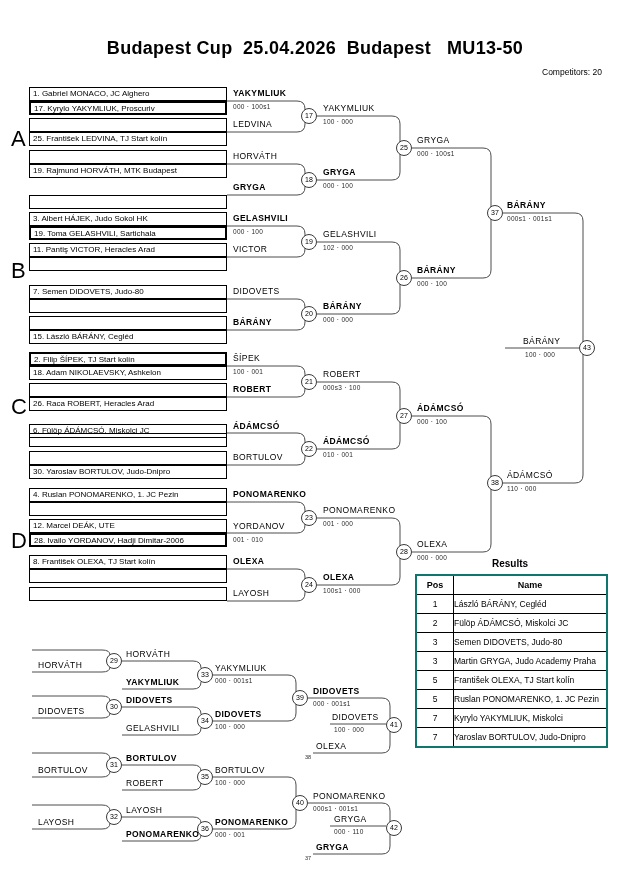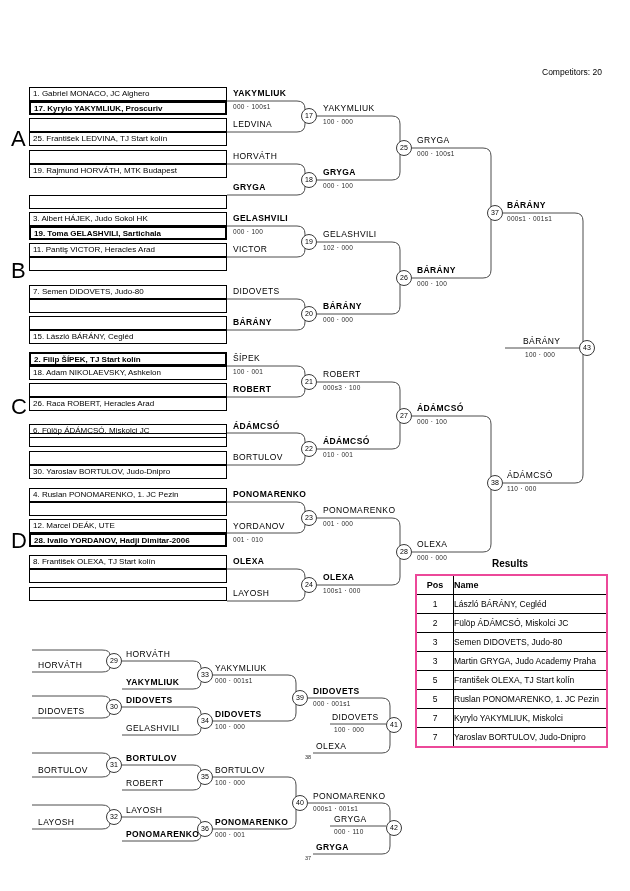--- a/index.html
+++ b/index.html
@@ -4,44 +4,45 @@
 <style>
   html,body{margin:0;padding:0;background:#fff}
   .page{position:relative;width:630px;height:891px;background:#fff;
         font-family:"Liberation Sans",sans-serif;color:#000;overflow:hidden}
   .title{position:absolute;left:0;top:38px;width:630px;text-align:center;
          font-size:18px;font-weight:bold;white-space:pre;letter-spacing:.3px}
   .competitors{position:absolute;top:67px;right:28px;font-size:8.5px}
   .sec{position:absolute;left:11px;font-size:22px;line-height:22px}
   .box{position:absolute;left:29px;width:198px;height:14px;box-sizing:border-box;
        border:1px solid #000;font-size:8px;line-height:12px;padding-left:3px;white-space:pre}
-  .box.w{font-weight:bold;border-width:2px}
+  .box.w{font-weight:normal;border-width:2px}
   .nm{position:absolute;font-size:8.5px;line-height:11px;white-space:pre;letter-spacing:.4px}
   .b{font-weight:bold}
   .sc{position:absolute;font-size:6.5px;line-height:8px;color:#2b2b2b;white-space:pre;letter-spacing:.3px}
   .mc{position:absolute;width:16px;height:16px;box-sizing:border-box;border:1px solid #3a3a3a;
       border-radius:50%;background:#fff;font-size:7px;line-height:14px;text-align:center}
   .ref{position:absolute;font-size:5.5px;line-height:6px;color:#2b2b2b}
   svg.lines{position:absolute;left:0;top:0}
   .results-title{position:absolute;left:415px;top:558px;width:190px;text-align:center;
                  font-size:10px;font-weight:bold}
   table.results{position:absolute;left:415px;top:574px;border-collapse:collapse;
-                border:2px solid #ec4899;background:#fff}
+                border:2px solid #0f766e;background:#fff}
   table.results th,table.results td{border:1px solid #000;font-size:8.5px;padding:0;height:18px}
   table.results th{font-size:9px}
   .posc{width:36px;text-align:center}
   .namec{width:152px;max-width:152px;overflow:hidden;white-space:nowrap}
   td.namec{padding-left:4px;text-align:left}
-  th.namec{text-align:left}
+  th.namec{text-align:center}
 </style>
 </head>
 <body>
 
 <div class="page">
 
+  <div class="title">Budapest Cup  25.04.2026  Budapest   MU13-50</div>
   <div class="competitors">Competitors: 20</div>
 
   <svg class="lines" width="630" height="891" viewBox="0 0 630 891">
     <g stroke="#4d4d4d" stroke-width="1" fill="none">
       <path d="M227,101 H297 Q305,101 305,109 V111"></path>
         <path d="M227,132 H297 Q305,132 305,124 V121"></path>
       <path d="M227,164 H297 Q305,164 305,172 V175"></path>
         <path d="M227,195 H297 Q305,195 305,187 V185"></path>
       <path d="M227,226 H297 Q305,226 305,234 V237"></path>
         <path d="M227,257 H297 Q305,257 305,249 V247"></path>

